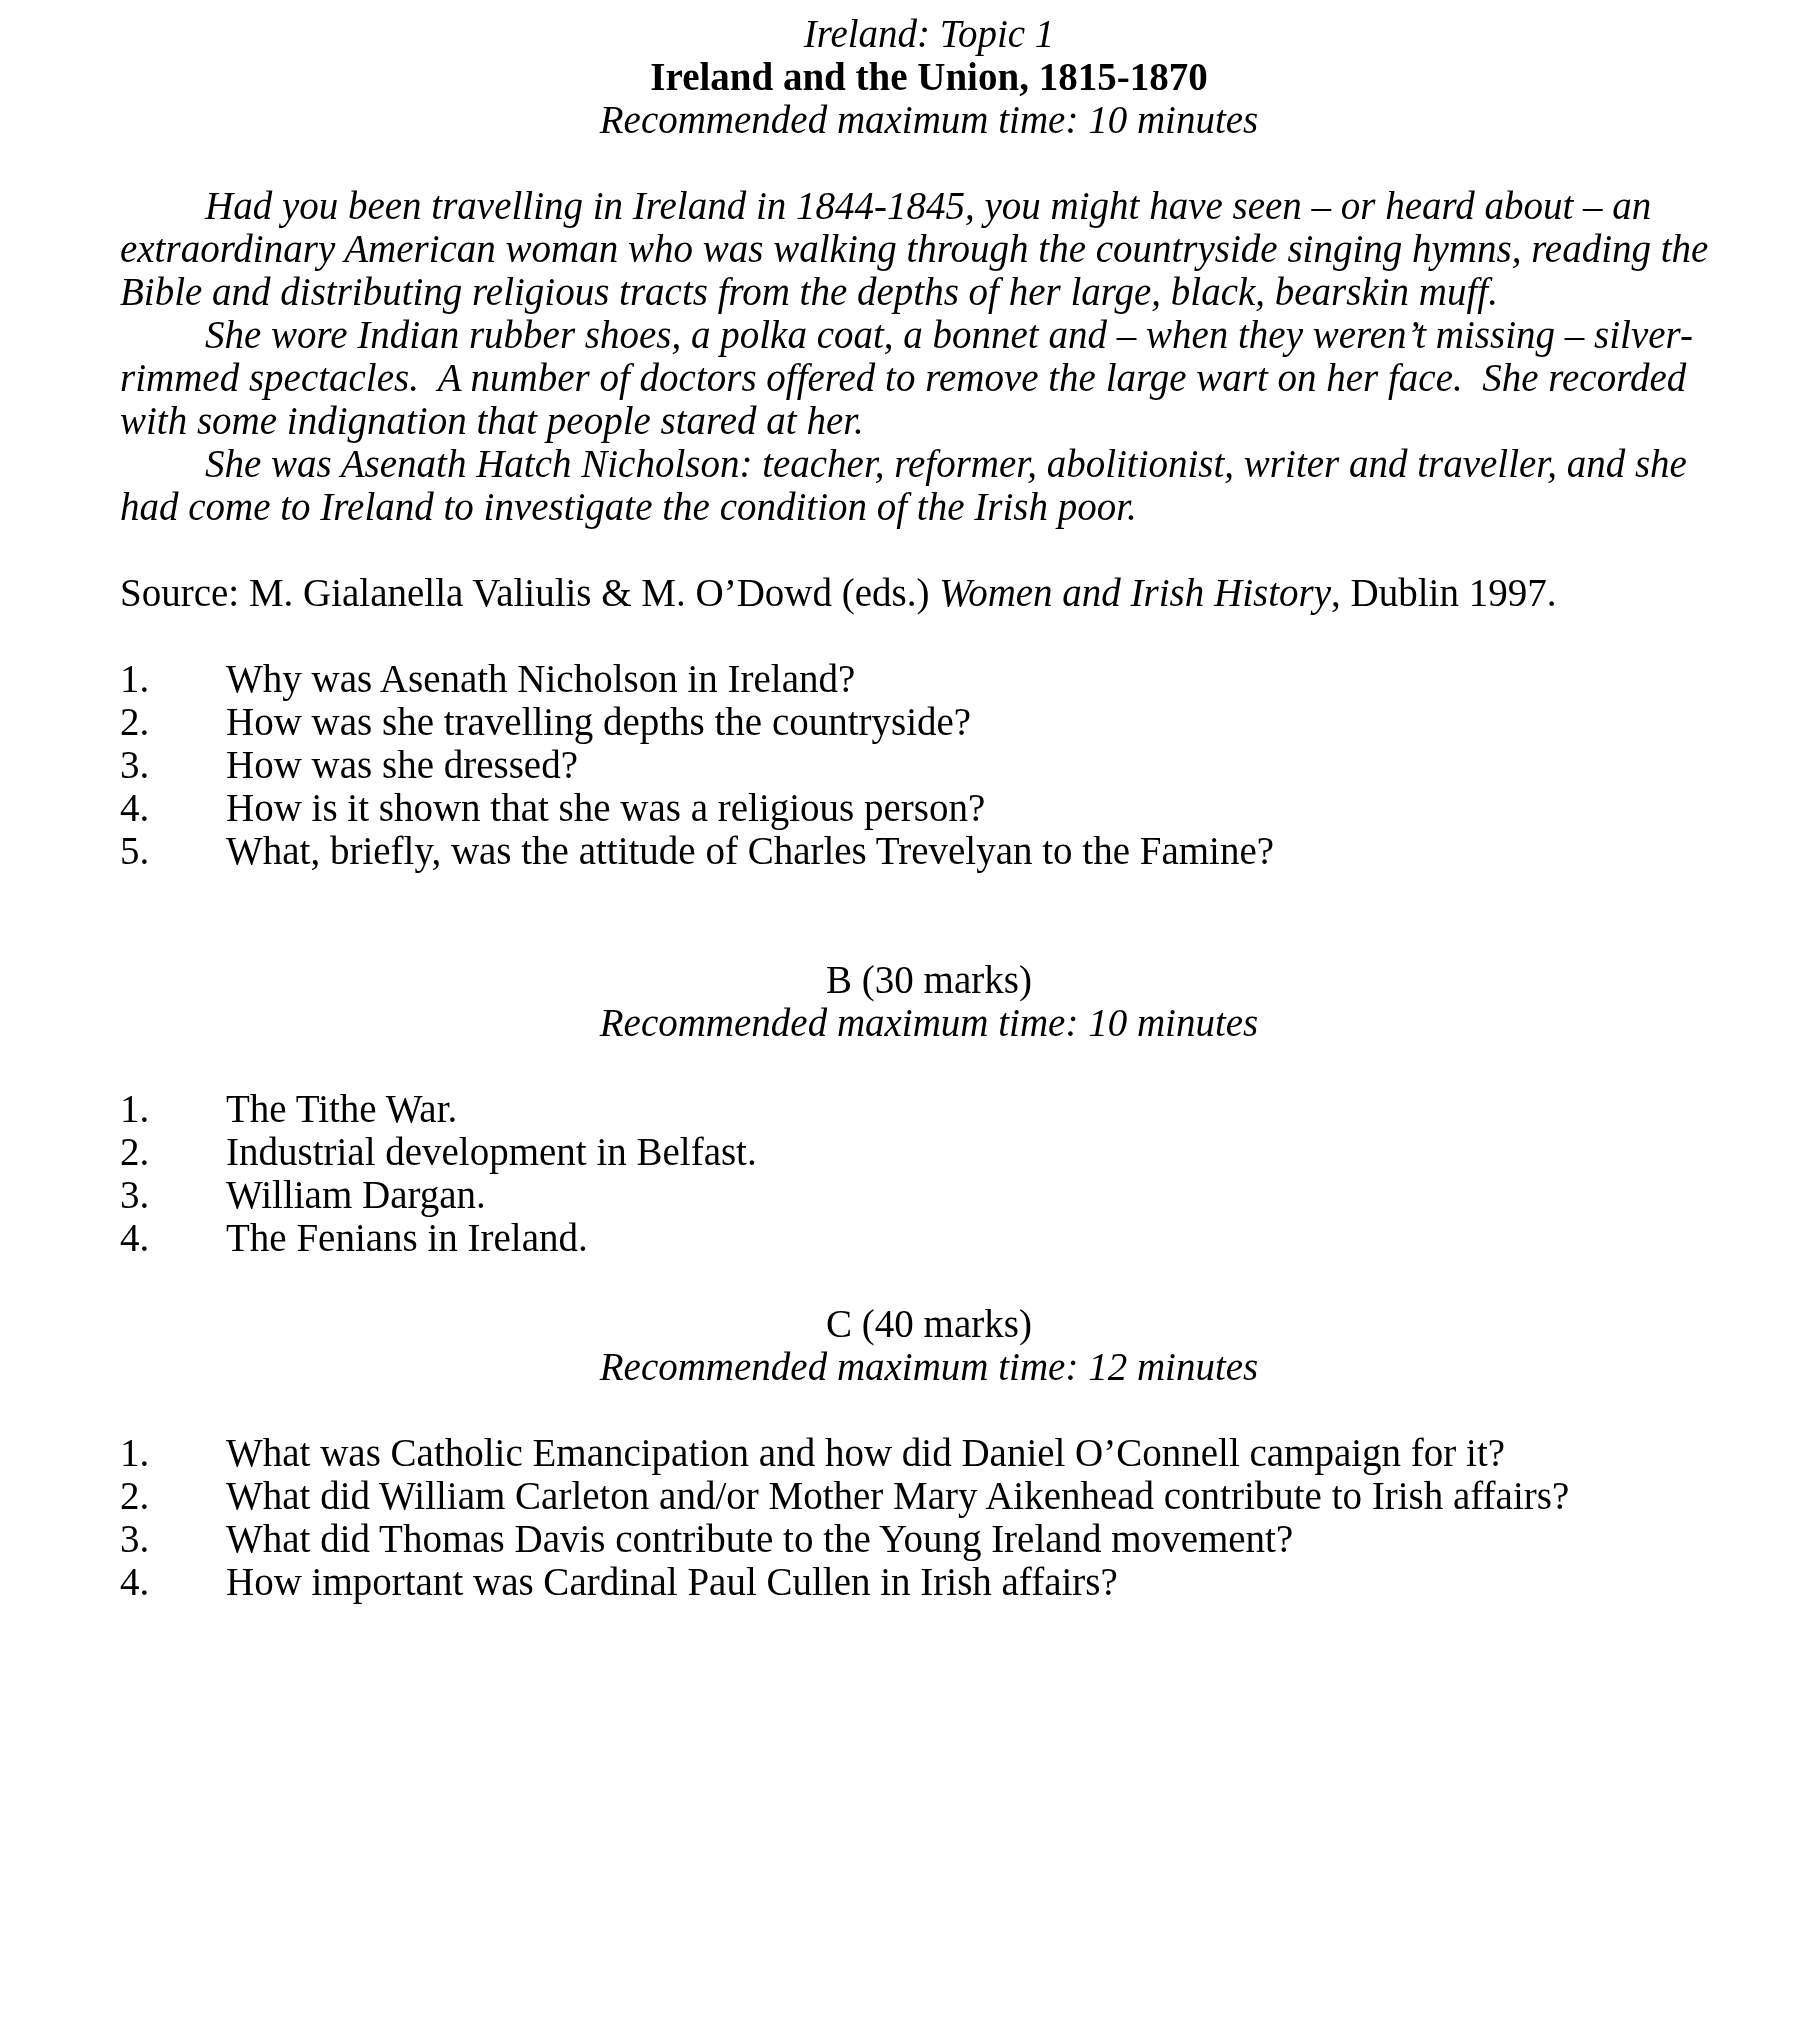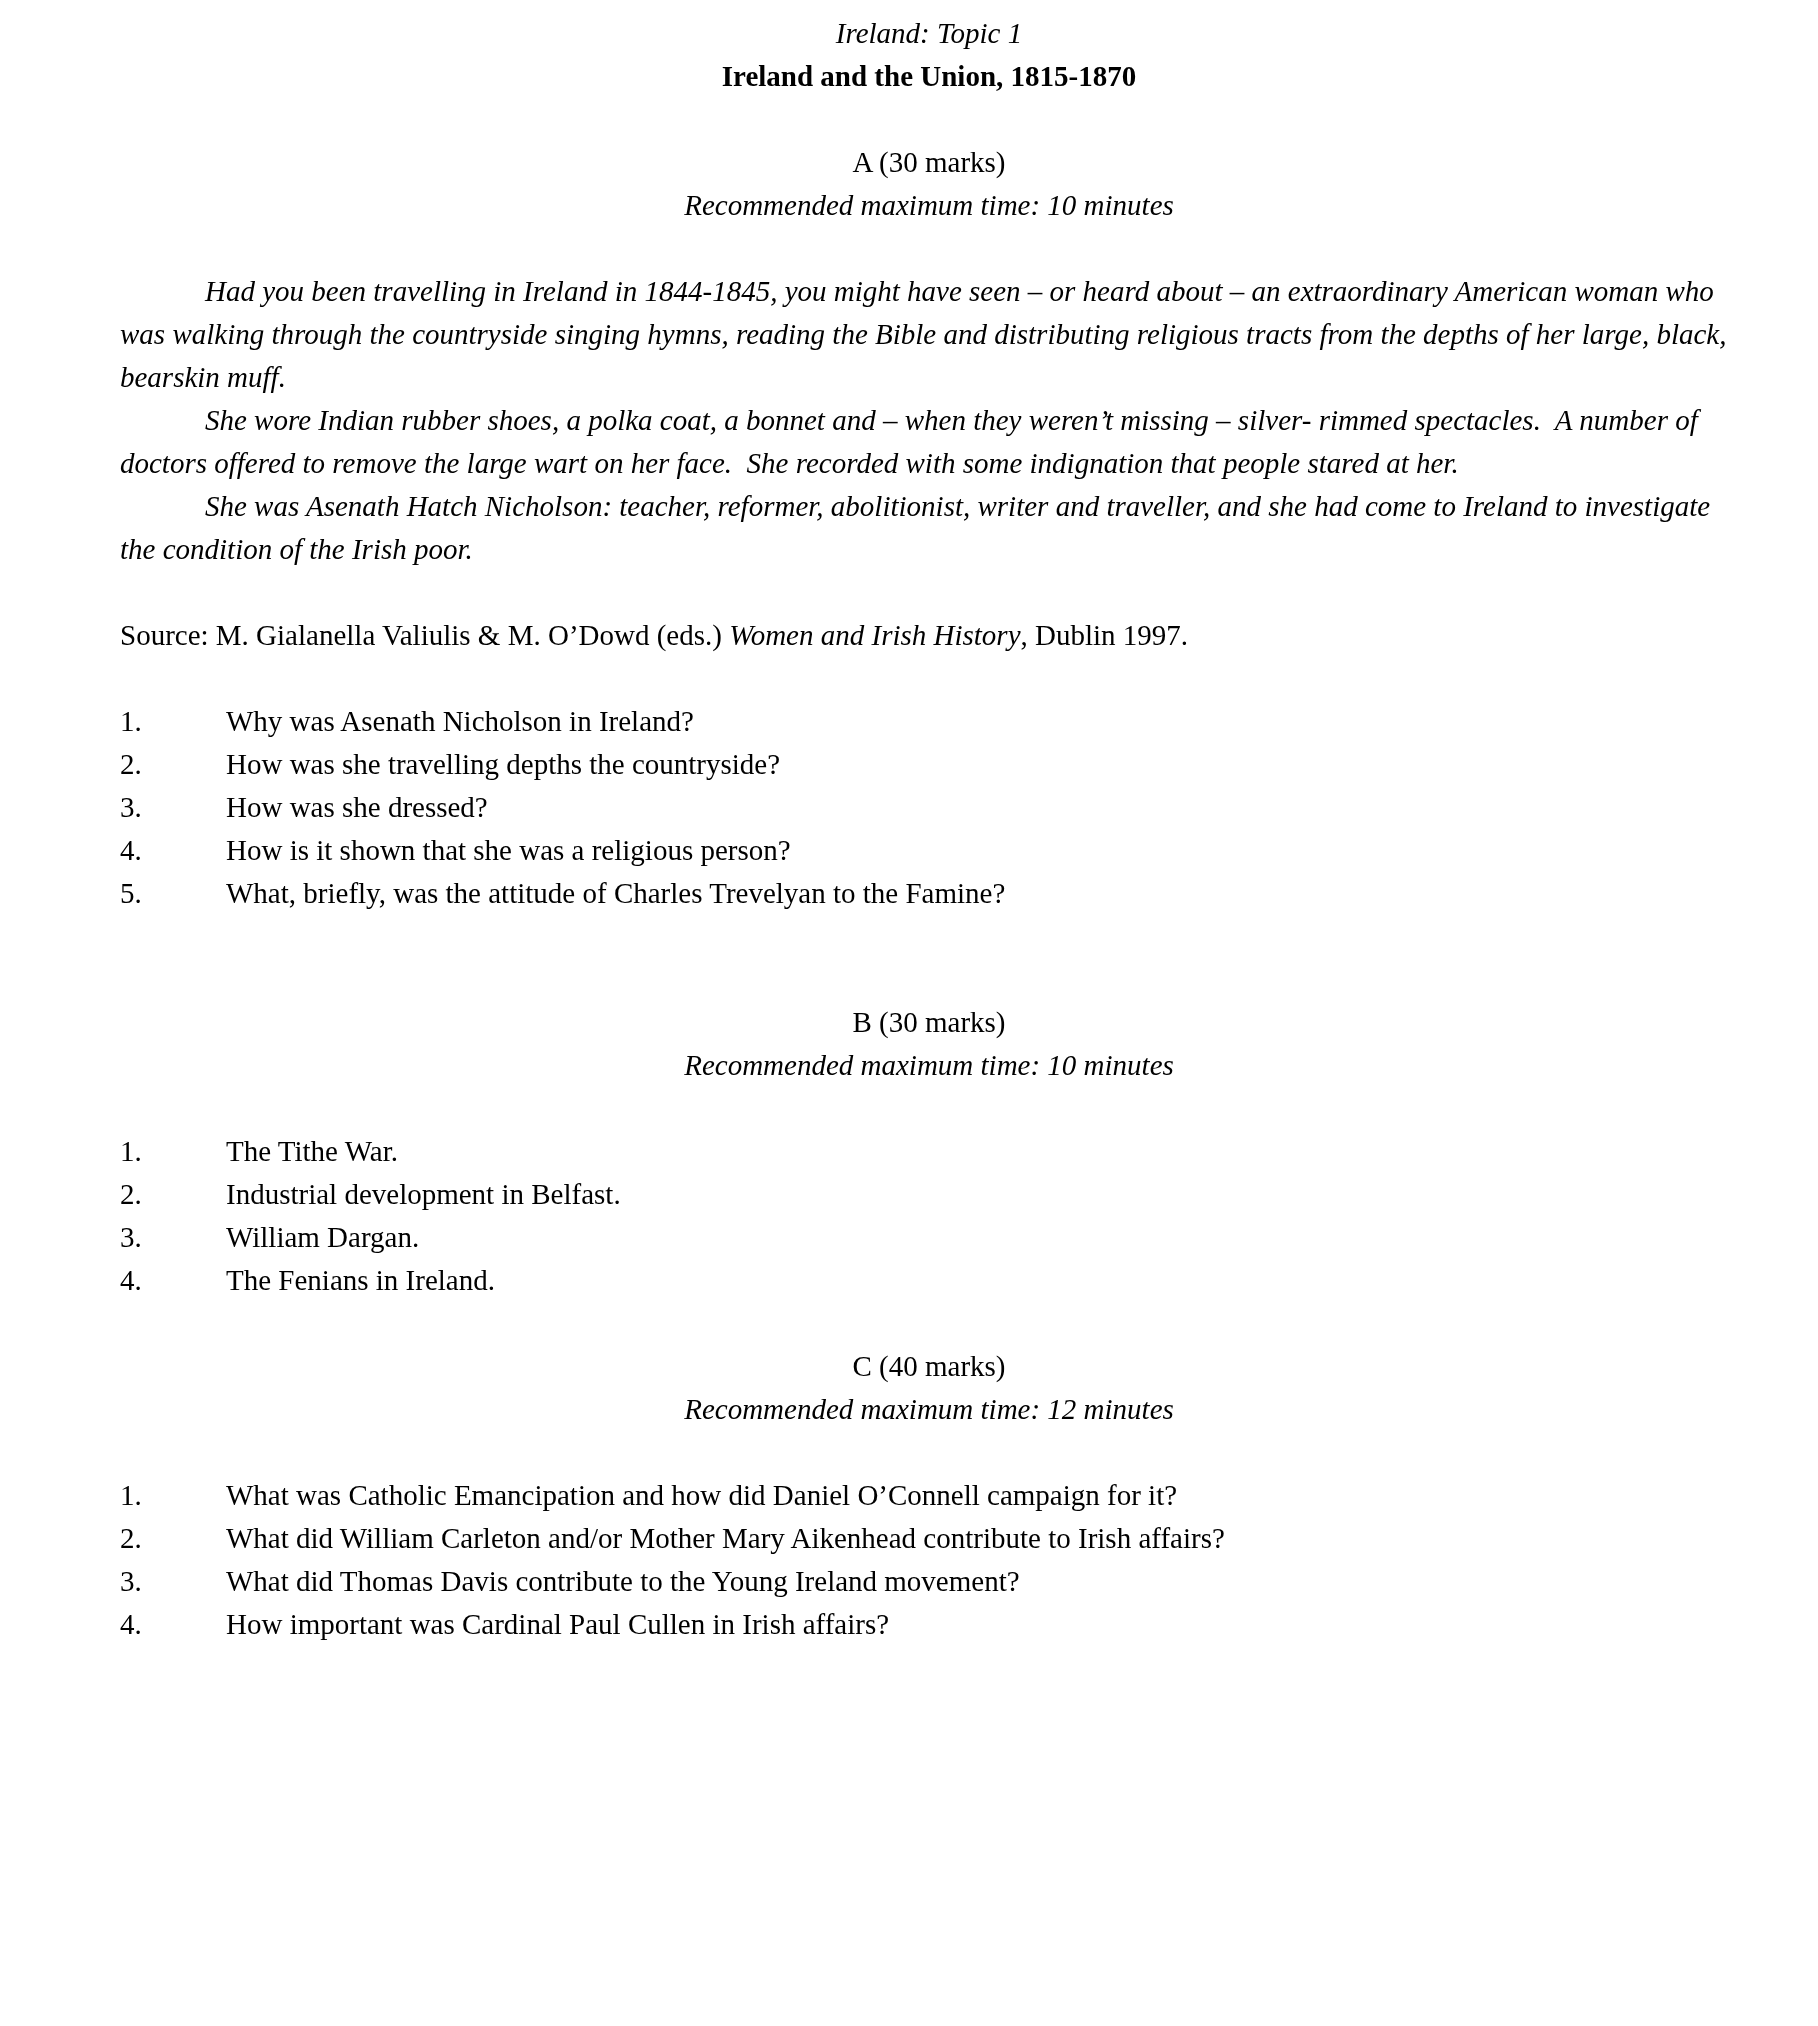--- a/index.html
+++ b/index.html
@@ -8,21 +8,21 @@
     background: #ffffff;
   }
   .page {
     position: relative;
     width: 1818px;
     height: 2026px;
     box-sizing: border-box;
     background: #ffffff;
     color: #000000;
     font-family: "Liberation Serif", "DejaVu Serif", serif;
-    font-size: 29px;
+    font-size: 39px;
     line-height: 43px;
     padding: 12px 80px 0 120px;
     overflow: hidden;
   }
   p { margin: 0; white-space: pre-wrap; }
   .center { text-align: center; }
   .italic { font-style: italic; }
   .bold   { font-weight: 700; }
   .mt1 { margin-top: 43px; }
   .mt2 { margin-top: 86px; }
@@ -34,21 +34,20 @@
 </style>
 </head>
 <body>
 
 <div class="page">
 
   <p class="center italic">Ireland: Topic 1</p>
   <p class="center bold">Ireland and the Union, 1815-1870</p>
 
   <div>
-    <p class="center mt1">A (30 marks)</p>
     <p class="center italic">Recommended maximum time: 10 minutes</p>
 
 
     <div class="quote mt1">
       <p>Had you been travelling in Ireland in 1844-1845, you might have seen – or heard about – an extraordinary American woman who was walking through the countryside singing hymns, reading the Bible and distributing religious tracts from the depths of her large, black, bearskin muff.</p>
       <p>She wore Indian rubber shoes, a polka coat, a bonnet and – when they weren’t missing – silver- rimmed spectacles.  A number of doctors offered to remove the large wart on her face.  She recorded with some indignation that people stared at her.</p>
       <p>She was Asenath Hatch Nicholson: teacher, reformer, abolitionist, writer and traveller, and she had come to Ireland to investigate the condition of the Irish poor.</p>
     </div>
 
     <p class="mt1"><span>Source: M. Gialanella Valiulis &amp; M. O’Dowd (eds.) </span><span class="italic">Women and Irish History</span><span>, Dublin 1997.</span></p>

